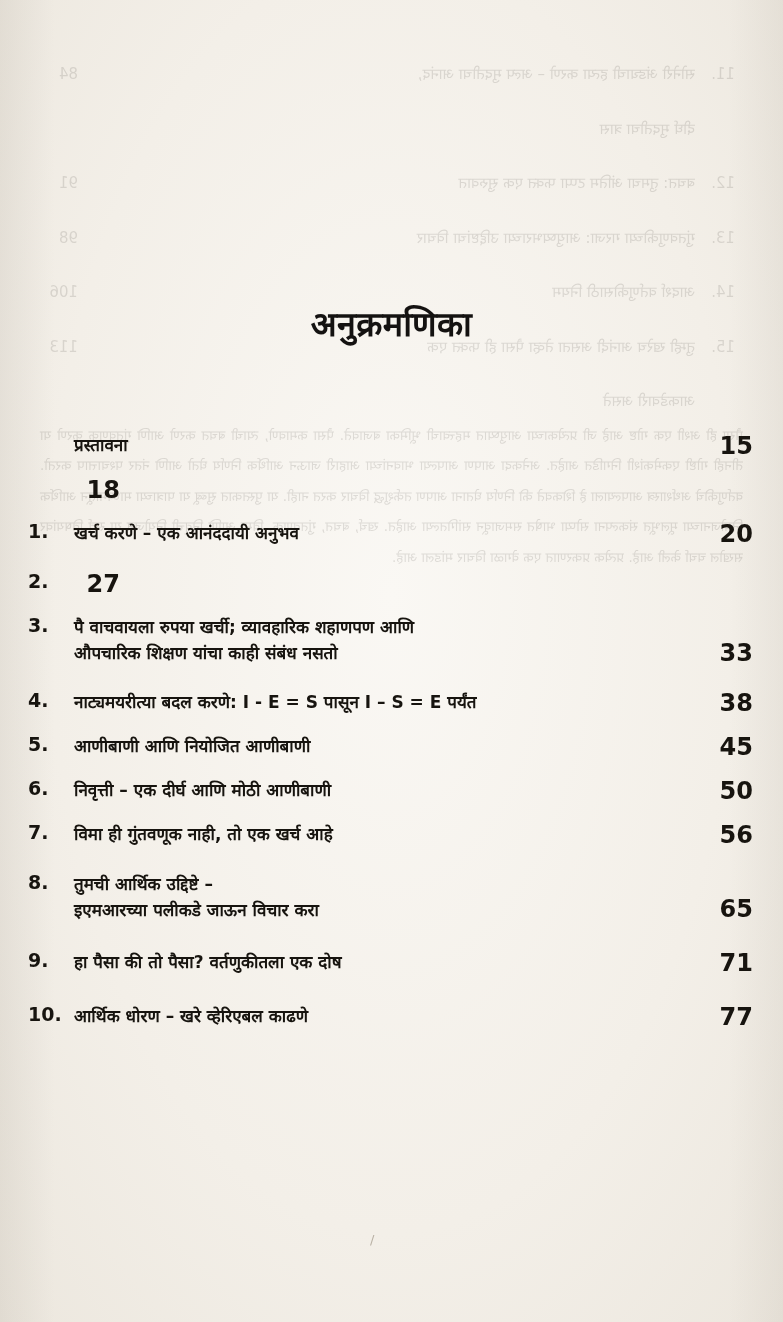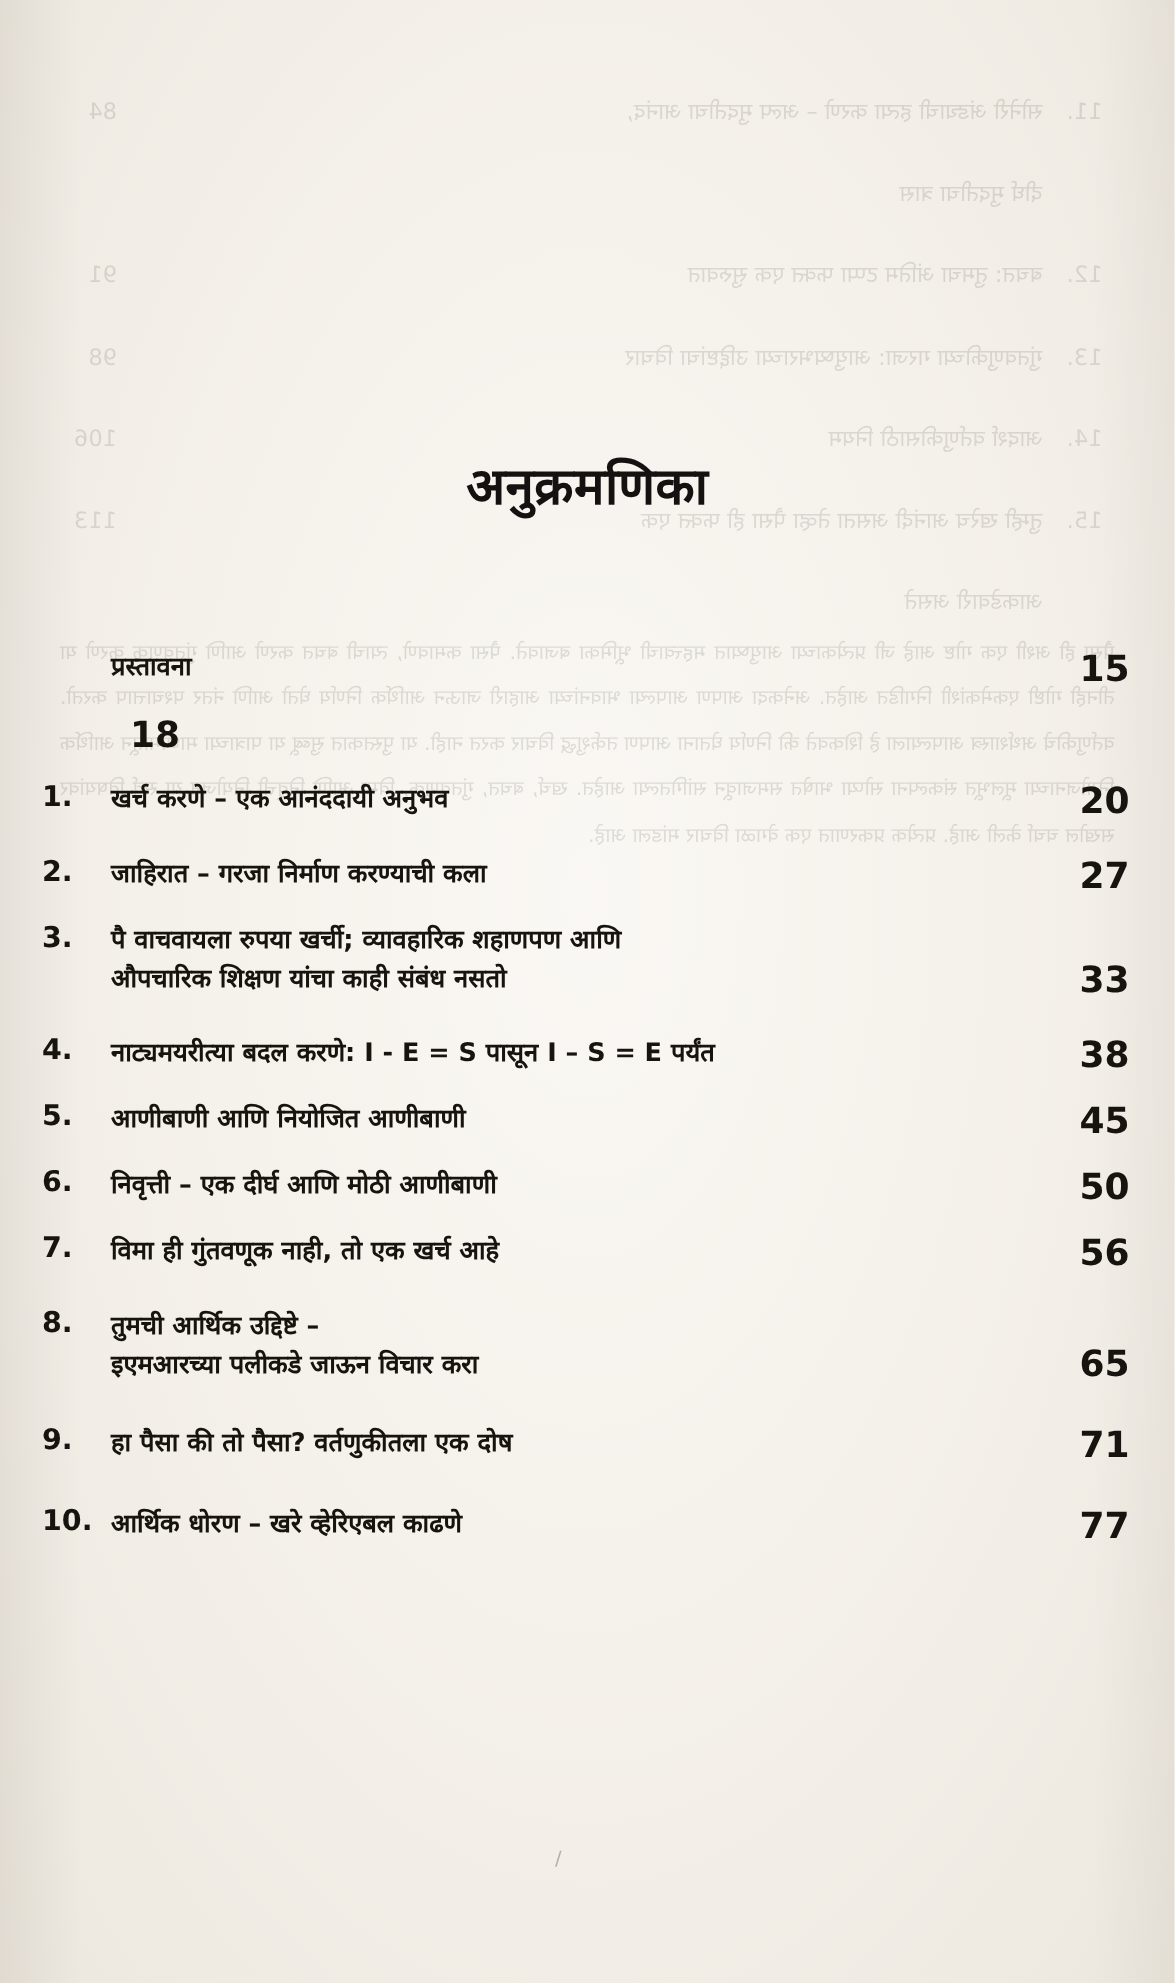--- a/index.html
+++ b/index.html
@@ -196,21 +196,20 @@
         <div class="toc-num"></div>
         <div class="toc-page">18</div>
       </div>
       <div class="toc-row row-gap-lg">
         <div class="toc-num">1.</div>
         <div class="toc-label">खर्च करणे – एक आनंददायी अनुभव</div>
         <div class="toc-page">20</div>
       </div>
       <div class="toc-row">
         <div class="toc-num">2.</div>
-        <div class="toc-label">जाहिरात – गरजा निर्माण करण्याची कला</div>
         <div class="toc-page">27</div>
       </div>
       <div class="toc-row multiline row-gap-lg">
         <div class="toc-num">3.</div>
         <div class="toc-label">पै वाचवायला रुपया खर्ची; व्यावहारिक शहाणपण आणि
 औपचारिक शिक्षण यांचा काही संबंध नसतो</div>
         <div class="toc-page">33</div>
       </div>
       <div class="toc-row">
         <div class="toc-num">4.</div>

